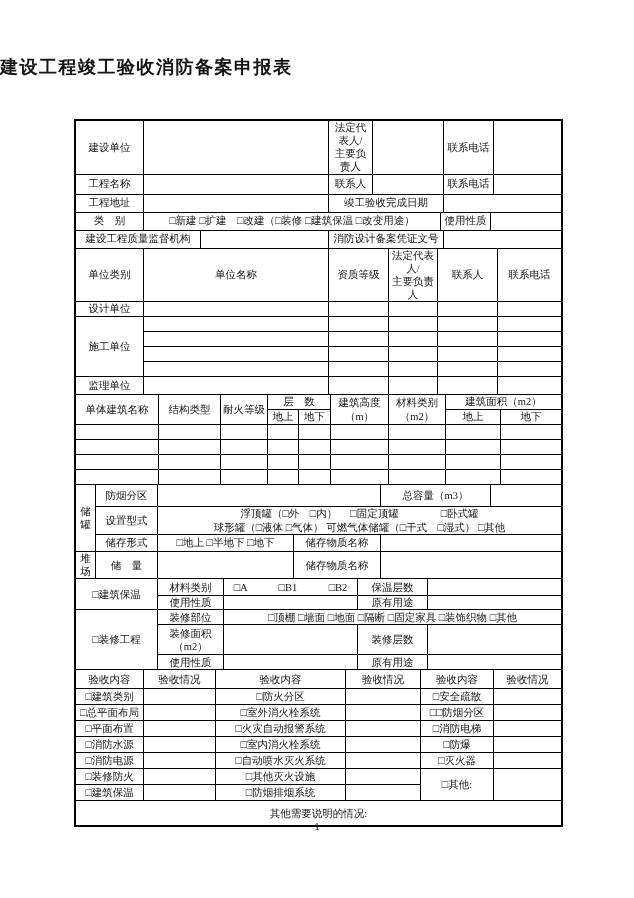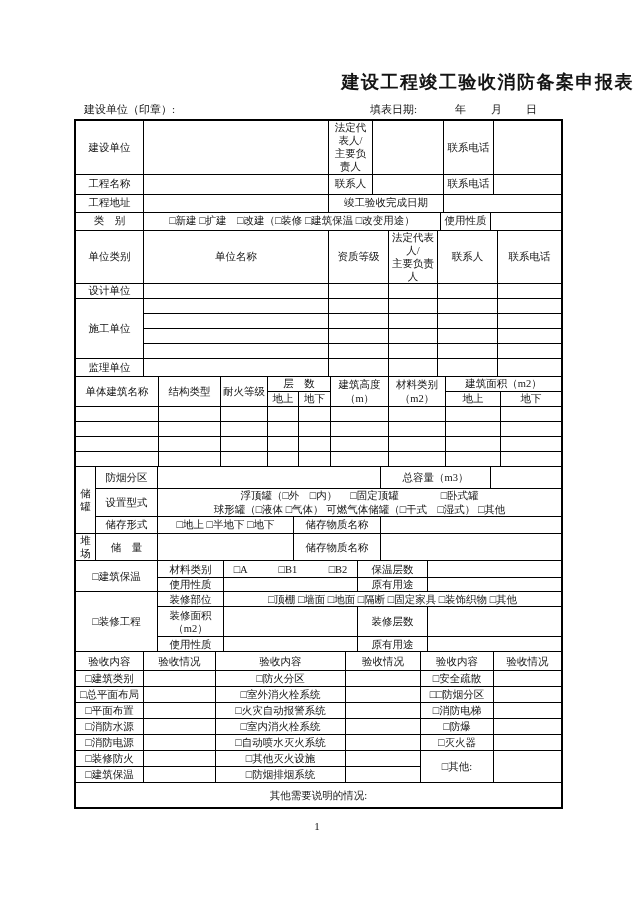--- a/index.html
+++ b/index.html
@@ -1,18 +1,18 @@
 <!DOCTYPE html>
 <html><head>
 <meta charset="utf-8">
 <style>
   html,body{margin:0;padding:0;background:#ffffff;}
   .page{position:relative;width:634px;height:898px;background:#ffffff;
         font-family:"Liberation Serif","DejaVu Serif",serif;color:#141414;}
-  .title{position:absolute;top:70px;left:0;width:100%;text-align:right;
+  .title{position:absolute;top:55px;left:0;width:100%;text-align:left;
          font-size:18px;font-weight:bold;letter-spacing:1.5px;margin:0;}
   .form-header{position:absolute;top:102px;left:74px;width:488px;height:16px;font-size:11px;}
   .fh-left{position:absolute;left:10px;top:0;}
   .fh-date{position:absolute;left:296px;top:0;}
   .fh-y{position:absolute;left:381px;top:0;}
   .fh-m{position:absolute;left:417px;top:0;}
   .fh-d{position:absolute;left:452px;top:0;}
   .tblwrap{position:absolute;top:119px;left:74px;border:1px solid #000;}
   table.tbl{border-collapse:collapse;table-layout:fixed;width:486px;}
   table.tbl + table.tbl{margin-top:-1px;}
@@ -25,27 +25,20 @@
   .notes{text-align:left;vertical-align:top;padding:2px 5px;}
   .pagenum{position:absolute;top:820px;left:0;width:100%;text-align:center;font-size:11px;}
 </style>
 </head>
 <body>
 
 <div class="page">
 
   <h1 class="title">建设工程竣工验收消防备案申报表</h1>
 
-  <div class="form-header">
-    <span class="fh-left">建设单位（印章）:</span>
-    <span class="fh-date">填表日期:</span>
-    <span class="fh-y">年</span>
-    <span class="fh-m">月</span>
-    <span class="fh-d">日</span>
-  </div>
 
   <div class="tblwrap">
 
     <table class="tbl">
       <colgroup>
           <col style="width:68px">
           <col style="width:185px">
           <col style="width:44px">
           <col style="width:71px">
           <col style="width:50px">
@@ -88,20 +81,36 @@
       <tbody>
           <tr style="height:18px">
         <td>类　别</td>
         <td class="opt">□新建 □扩建　□改建（□装修 □建筑保温 □改变用途）</td>
         <td>使用性质</td>
         <td></td>
       </tr>
     </tbody>
       </table>
 
+    <table class="tbl">
+      <colgroup>
+          <col style="width:125px">
+          <col style="width:128px">
+          <col style="width:115px">
+          <col style="width:118px">
+        </colgroup>
+      <tbody>
+          <tr style="height:18px">
+        <td>建设工程质量监督机构</td>
+        <td></td>
+        <td>消防设计备案凭证文号</td>
+        <td></td>
+      </tr>
+    </tbody>
+      </table>
 
     <table class="tbl">
       <colgroup>
           <col style="width:68px">
           <col style="width:185px">
           <col style="width:60px">
           <col style="width:49px">
           <col style="width:60px">
           <col style="width:64px">
         </colgroup>

